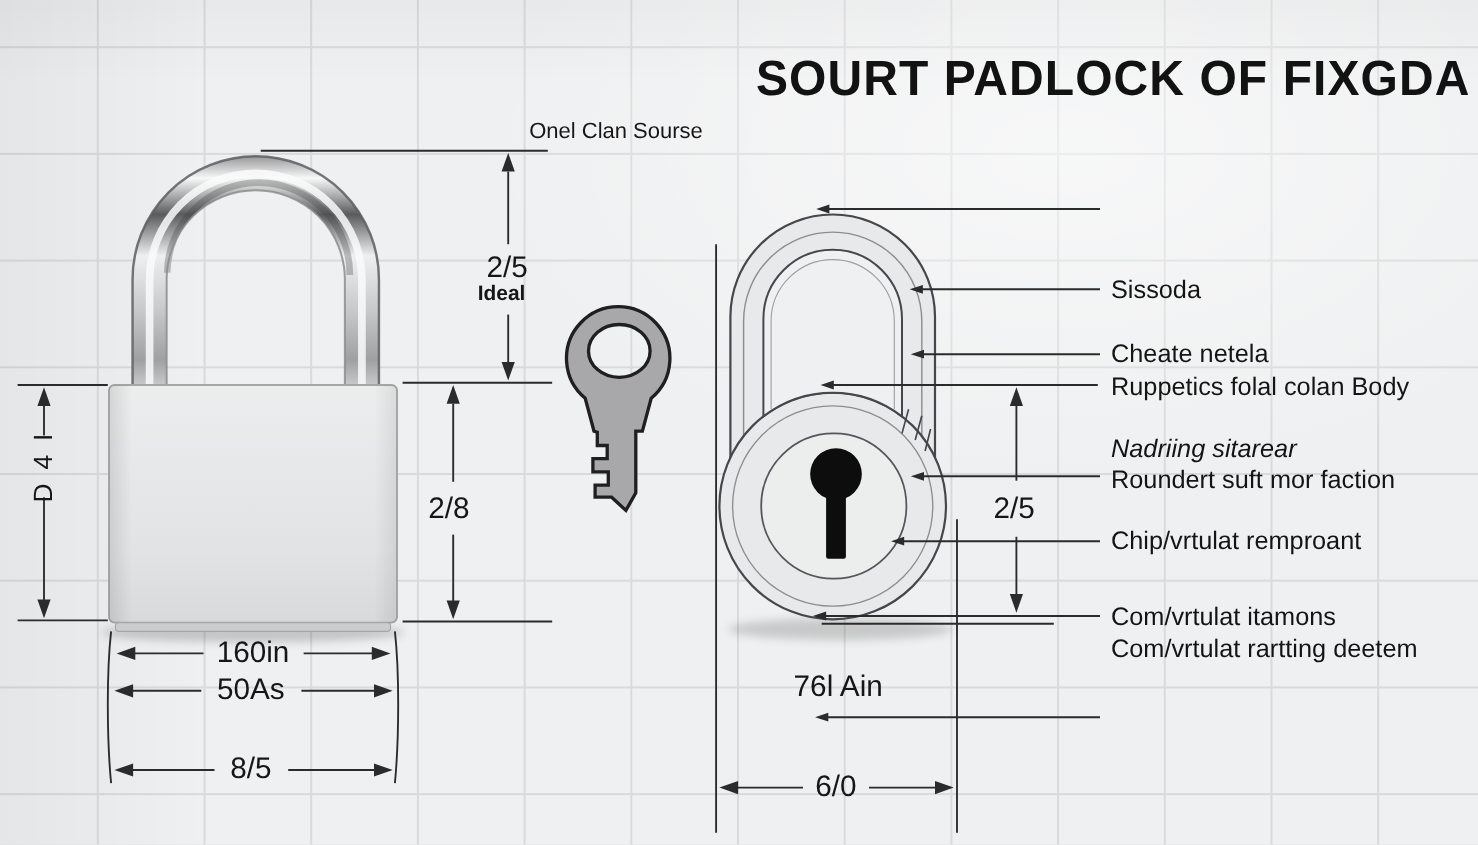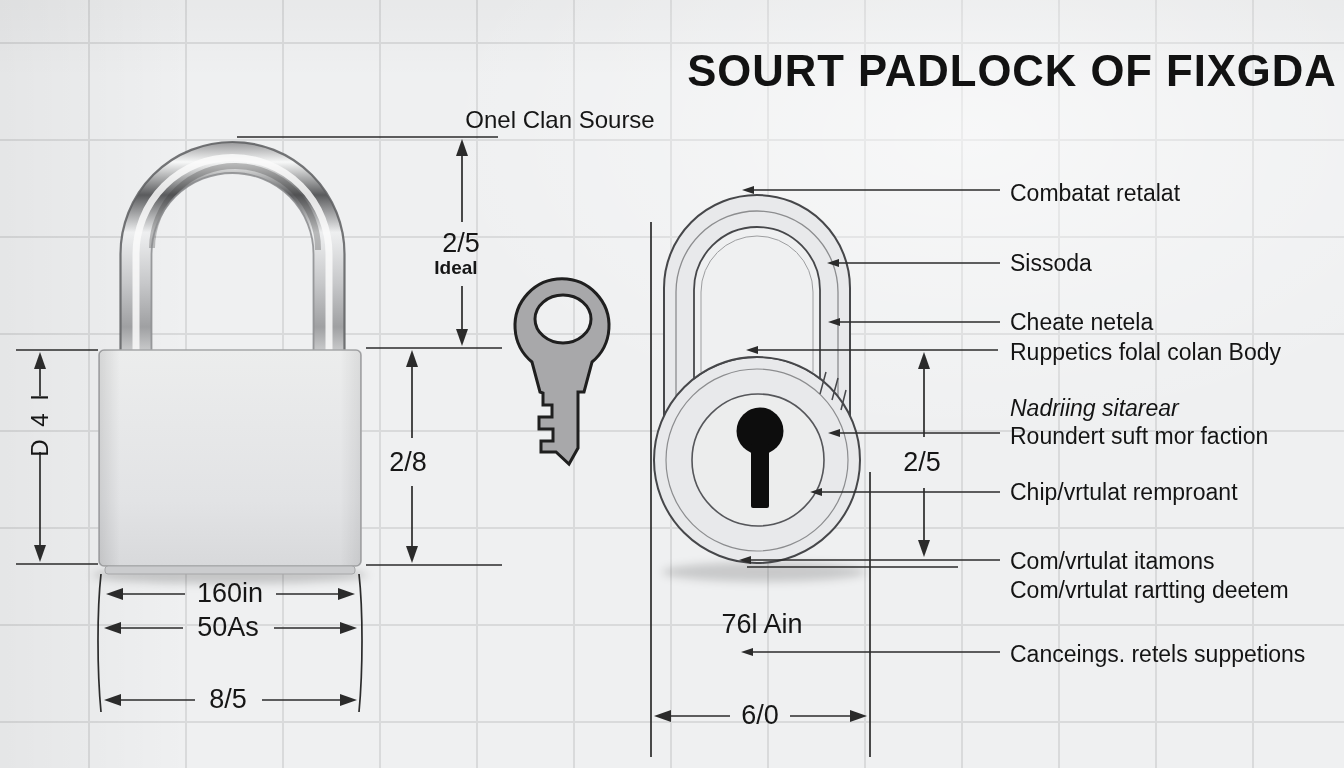--- a/index.html
+++ b/index.html
@@ -12,21 +12,21 @@
       linear-gradient(to right, rgba(0,0,0,.045), rgba(0,0,0,0) 14%),
       linear-gradient(to bottom, rgba(0,0,0,.03), rgba(0,0,0,0) 10%),
       linear-gradient(to right, #d9dadb 1.6px, transparent 1.6px),
       linear-gradient(to bottom, #d9dadb 1.6px, transparent 1.6px);
     background-size:auto,auto,auto,97px 97px,97px 97px;
     background-position:0 0,0 0,0 0,88px 42px,88px 42px;
   }
   .art{position:absolute;left:0;top:0;}
   .txt{position:absolute;transform:translate(-50%,-50%);white-space:nowrap;color:#161616;}
   .title{font-size:45px;font-weight:700;letter-spacing:1px;color:#121212;transform:translate(-50%,-50%) scaleX(.97);}
-  .toplabel{font-size:24px;}
+  .toplabel{font-size:20px;}
   .dim{font-size:27px;}
   .dimsmall{font-size:19px;font-weight:700;}
   .rot{transform:translate(-50%,-50%) rotate(-90deg);font-size:24px;letter-spacing:3px;}
   .callout{position:absolute;transform:translateY(-50%);font-size:23px;white-space:nowrap;color:#141414;}
 </style>
 </head>
 <body>
 
 <div class="stage">
 
@@ -185,24 +185,22 @@
   <div class="txt dim" style="left:408px;top:462px;">2/8</div>
 
   <div class="txt dim" style="left:230px;top:593px;">160in</div>
   <div class="txt dim" style="left:228px;top:627px;">50As</div>
   <div class="txt dim" style="left:228px;top:699px;">8/5</div>
 
   <div class="txt dim" style="left:922px;top:462px;">2/5</div>
   <div class="txt dim" style="left:762px;top:624px;">76l Ain</div>
   <div class="txt dim" style="left:760px;top:715px;">6/0</div>
 
-  <div class="callout" style="left:1010px;top:193px;">Combatat retalat</div>
   <div class="callout" style="left:1010px;top:263px;">Sissoda</div>
   <div class="callout" style="left:1010px;top:322px;">Cheate netela</div>
   <div class="callout" style="left:1010px;top:352px;">Ruppetics folal colan Body</div>
   <div class="callout" style="left:1010px;top:408px;font-style:italic;">Nadriing sitarear</div>
   <div class="callout" style="left:1010px;top:436px;text-align:center;">Roundert suft mor faction</div>
   <div class="callout" style="left:1010px;top:492px;">Chip/vrtulat remproant</div>
   <div class="callout" style="left:1010px;top:561px;">Com/vrtulat itamons</div>
   <div class="callout" style="left:1010px;top:590px;">Com/vrtulat rartting deetem</div>
-  <div class="callout" style="left:1010px;top:654px;">Canceings. retels suppetions</div>
 
 </div>
 
 </body></html>

